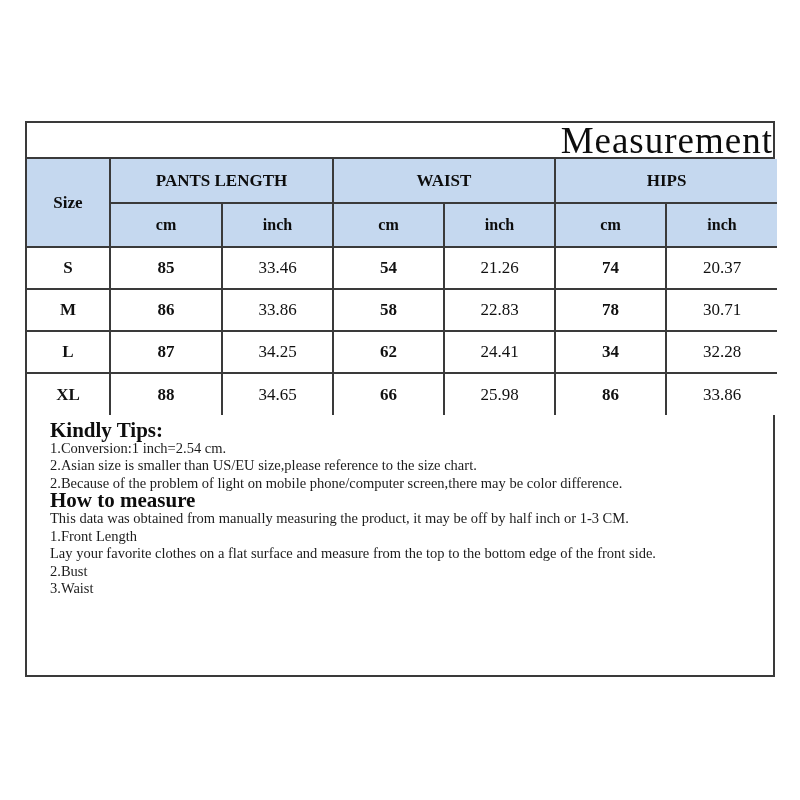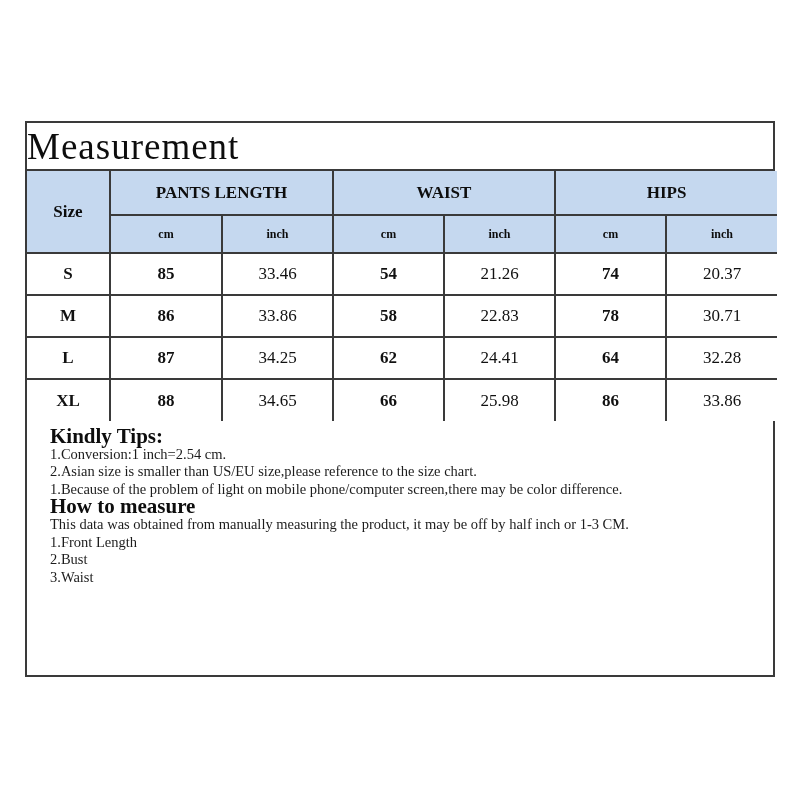--- a/index.html
+++ b/index.html
@@ -11,24 +11,24 @@
     overflow: hidden;
   }
   .sheet {
     position: absolute;
     left: 25px; top: 121px;
     width: 750px; height: 556px;
     border: 2px solid #3a3a3a;
     background: #ffffff;
   }
   .title-row {
-    height: 48px;
+    height: 36px;
     display: flex;
     align-items: center;
-    justify-content: flex-start;
+    justify-content: flex-end;
     border-bottom: 2px solid #3a3a3a;
   }
   .title-row .title {
     font-size: 37px;
     letter-spacing: 1px;
     color: #0d0d0d;
   }
   table.size-table {
     width: 100%;
     border-collapse: collapse;
@@ -36,21 +36,21 @@
   }
   table.size-table th,
   table.size-table td {
     border: 2px solid #3a3a3a;
     text-align: center;
     vertical-align: middle;
     font-size: 17px;
   }
   table.size-table th { background: #c5d8ef; font-weight: bold; color: #0d0d0d; }
   table.size-table .group-row th { height: 44px; }
-  table.size-table .unit-row th { height: 38px; font-size: 12px; }
+  table.size-table .unit-row th { height: 44px; font-size: 16px; }
   table.size-table td { height: 42px; background: #ffffff; }
   table.size-table td.size-cell { font-weight: bold; }
   table.size-table td.cm-val { font-weight: bold; }
   table.size-table td.inch-val { font-weight: normal; }
   
   table.size-table { border-style: hidden; }
 
   .tips {
     padding: 7px 0 0 23px;
     font-size: 14.5px;
@@ -113,40 +113,41 @@
         <td class="inch-val">22.83</td>
         <td class="cm-val">78</td>
         <td class="inch-val">30.71</td>
       </tr>
       <tr>
         <td class="size-cell">L</td>
         <td class="cm-val">87</td>
         <td class="inch-val">34.25</td>
         <td class="cm-val">62</td>
         <td class="inch-val">24.41</td>
-        <td class="cm-val">64</td>
+        <td class="cm-val">34</td>
         <td class="inch-val">32.28</td>
       </tr>
       <tr>
         <td class="size-cell">XL</td>
         <td class="cm-val">88</td>
         <td class="inch-val">34.65</td>
         <td class="cm-val">66</td>
         <td class="inch-val">25.98</td>
         <td class="cm-val">86</td>
         <td class="inch-val">33.86</td>
       </tr>
     </tbody>
   </table>
 
   <div class="tips">
     <div class="tip-line bold">Kindly Tips:</div>
     <div class="tip-line">1.Conversion:1 inch=2.54 cm.</div>
     <div class="tip-line">2.Asian size is smaller than US/EU size,please reference to the size chart.</div>
-    <div class="tip-line">1.Because of the problem of light on mobile phone/computer screen,there may be color difference.</div>
+    <div class="tip-line">2.Because of the problem of light on mobile phone/computer screen,there may be color difference.</div>
     <div class="tip-line bold">How to measure</div>
     <div class="tip-line">This data was obtained from manually measuring the product, it may be off by half inch or 1-3 CM.</div>
     <div class="tip-line">1.Front Length</div>
+    <div class="tip-line">Lay your favorite clothes on a flat surface and measure from the top to the bottom edge of the front side.</div>
     <div class="tip-line">2.Bust</div>
     <div class="tip-line">3.Waist</div>
   </div>
 
 </div>
 
 </body></html>

